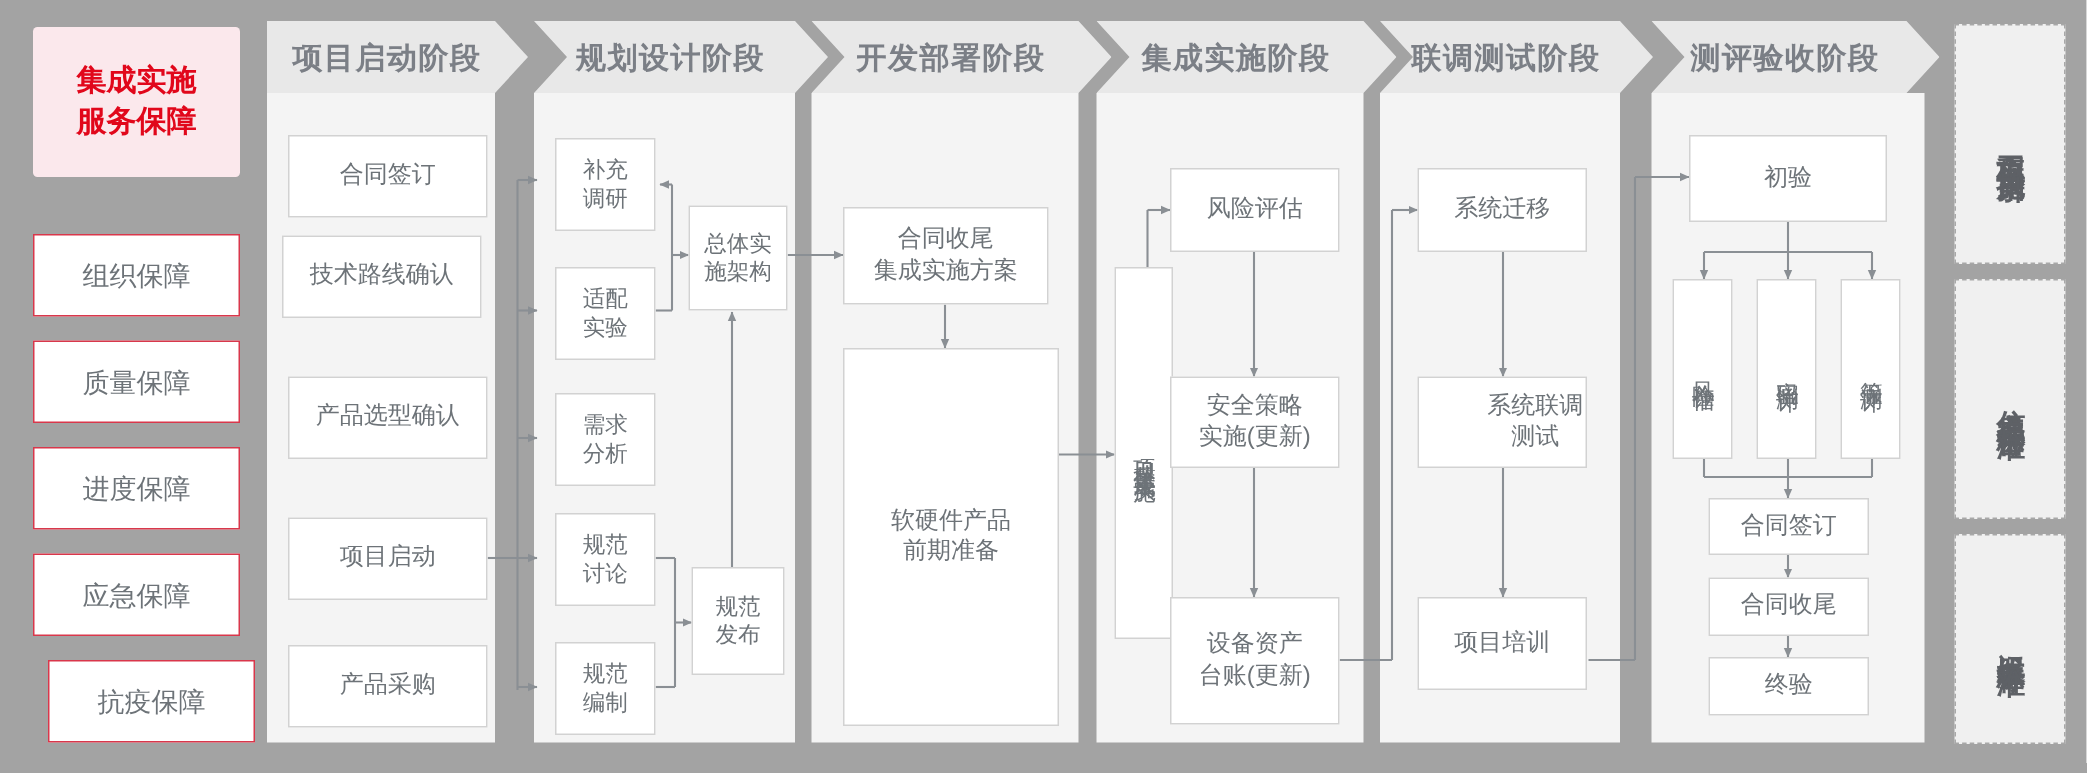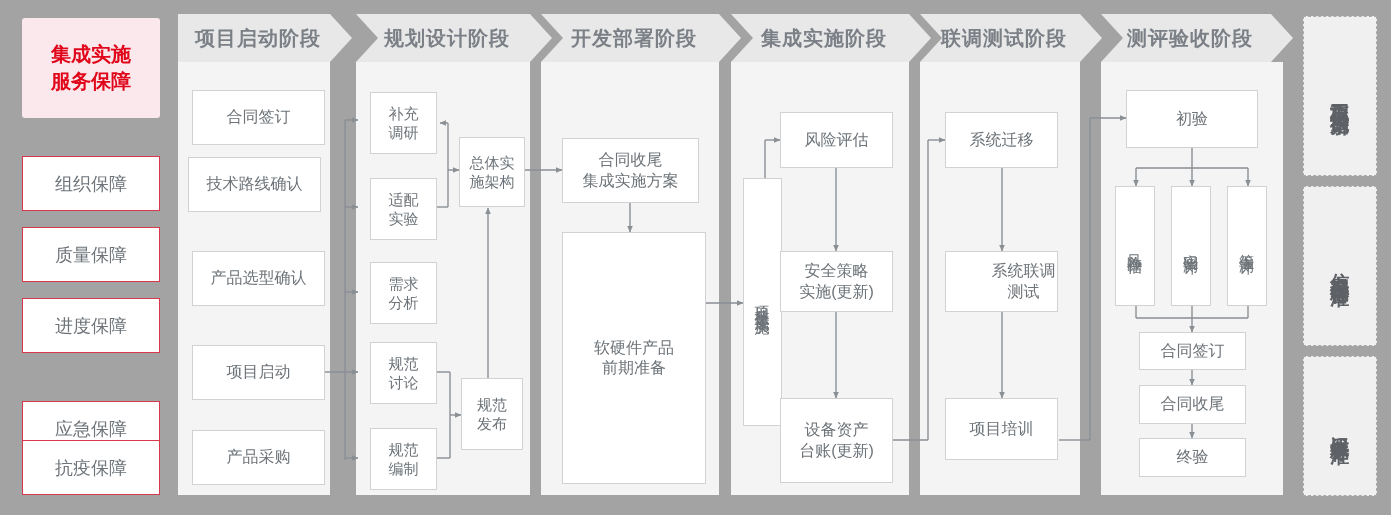--- a/index.html
+++ b/index.html
@@ -199,22 +199,22 @@
       <path d="M1192,424 L1192,438" marker-end="url(#ah)"></path>
     </g>
   </svg>
 
   <div class="lead-box" style="left:22px;top:18px;width:138px;height:100px;">集成实施
 服务保障</div>
 
   <div class="guar-box" style="left:22px;top:156px;width:138px;height:55px;">组织保障</div>
   <div class="guar-box" style="left:22px;top:227px;width:138px;height:55px;">质量保障</div>
   <div class="guar-box" style="left:22px;top:298px;width:138px;height:55px;">进度保障</div>
-  <div class="guar-box" style="left:22px;top:369px;width:138px;height:55px;margin-top:32px;">应急保障</div>
-  <div class="guar-box" style="left:22px;top:440px;width:138px;height:55px;">抗疫保障</div>
+  <div class="guar-box" style="left:22px;top:369px;width:138px;height:55px;">应急保障</div>
+  <div class="guar-box" style="left:32px;top:440px;width:138px;height:55px;">抗疫保障</div>
 
   <div class="phase-body" style="left:178px;top:62px;width:152px;height:433px;"></div>
   <div class="phase-body" style="left:356px;top:62px;width:174px;height:433px;"></div>
   <div class="phase-body" style="left:541px;top:62px;width:178px;height:433px;"></div>
   <div class="phase-body" style="left:731px;top:62px;width:178px;height:433px;"></div>
   <div class="phase-body" style="left:920px;top:62px;width:160px;height:433px;"></div>
   <div class="phase-body" style="left:1101px;top:62px;width:182px;height:433px;"></div>
 
   <div class="phase-head notch" style="left:178px;top:14px;width:174px;">
     <span class="phase-label">项目启动阶段</span>

